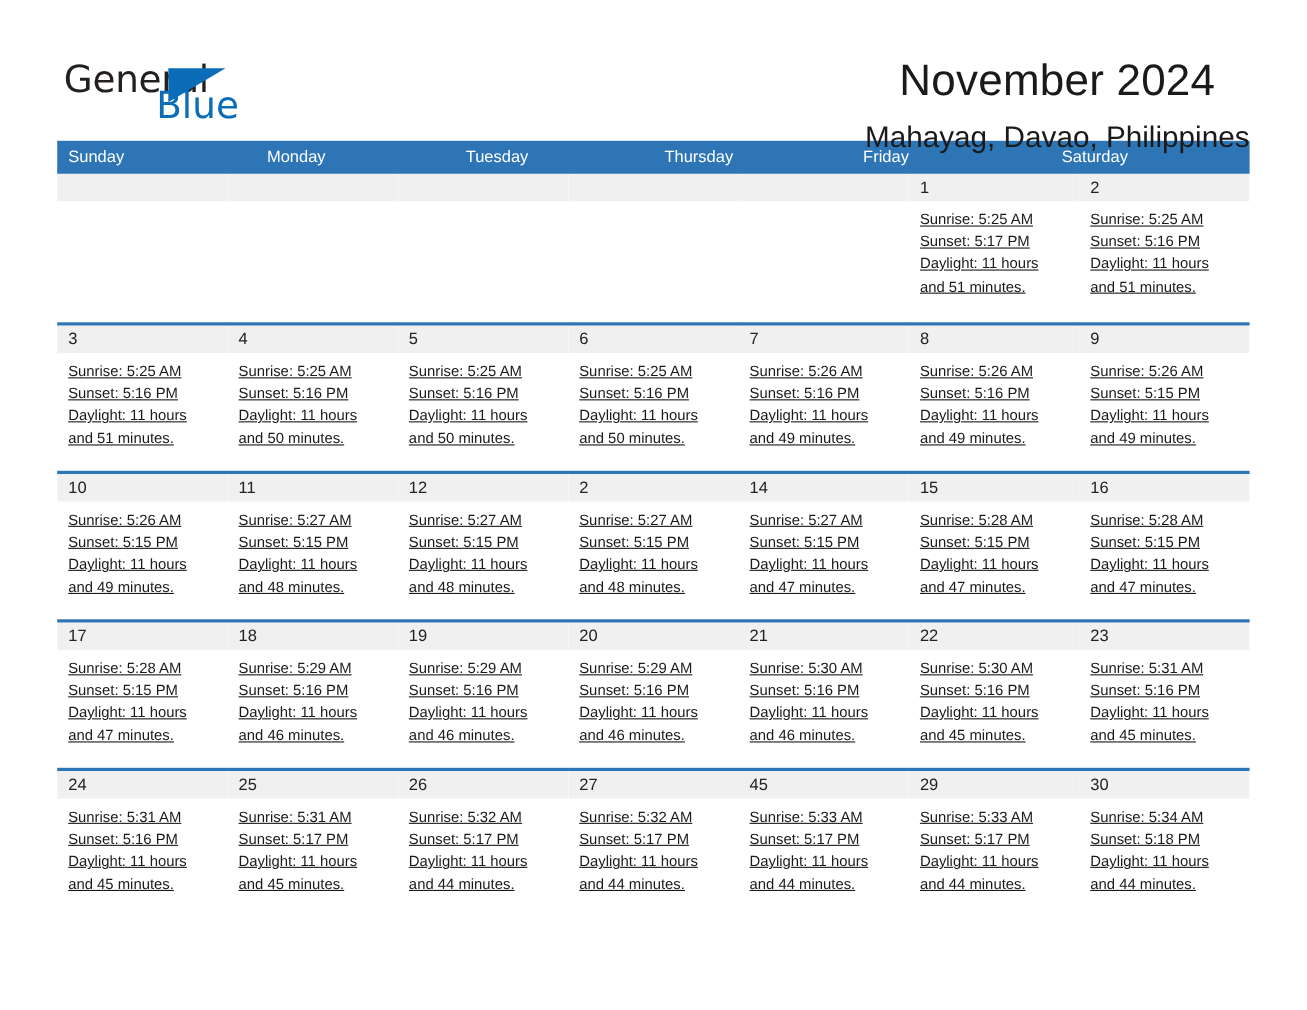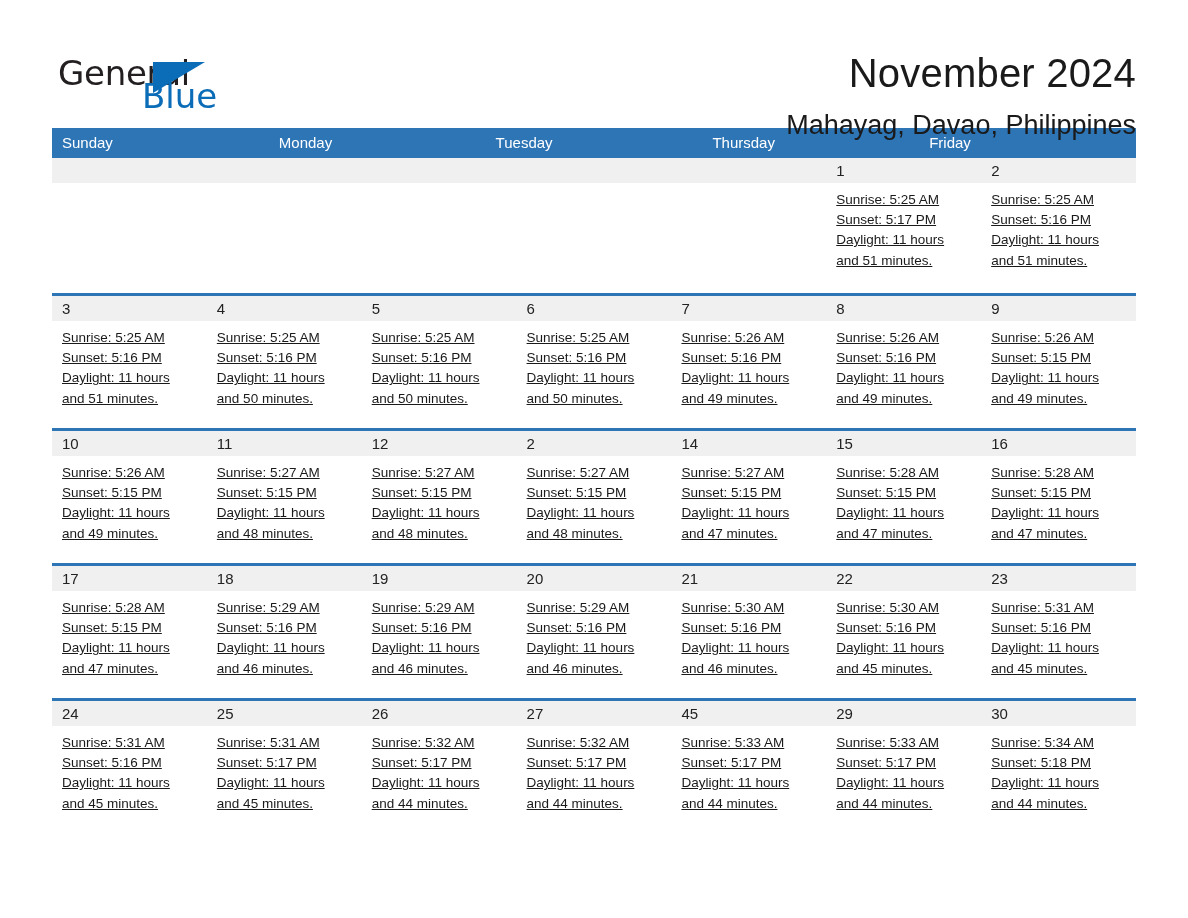--- a/index.html
+++ b/index.html
@@ -66,37 +66,38 @@
     text-align: right;
     padding-top: 2px;
   }
   .month-title {
     font-size: 40px;
     font-weight: 400;
     color: #1a1a1a;
     letter-spacing: 0.2px;
     line-height: 1.15;
     font-family: "Liberation Sans", sans-serif;
+    text-align: center;
   }
   .location {
     margin-top: 14px;
     font-size: 27px;
     font-weight: 400;
     color: #1a1a1a;
     font-family: "Liberation Sans", sans-serif;
   }
 
   
   .calendar {
     margin: 8px 52px 0 52px;
     width: 1084px;
   }
   .weekday-row {
     display: grid;
-    grid-template-columns: repeat(5, 1fr);
+    grid-template-columns: repeat(6, 1fr);
     background: #2E75B6;
     height: 30px;
   }
   .weekday {
     color: #ffffff;
     font-size: 15px;
     line-height: 30px;
     padding-left: 10px;
     white-space: nowrap;
   }

